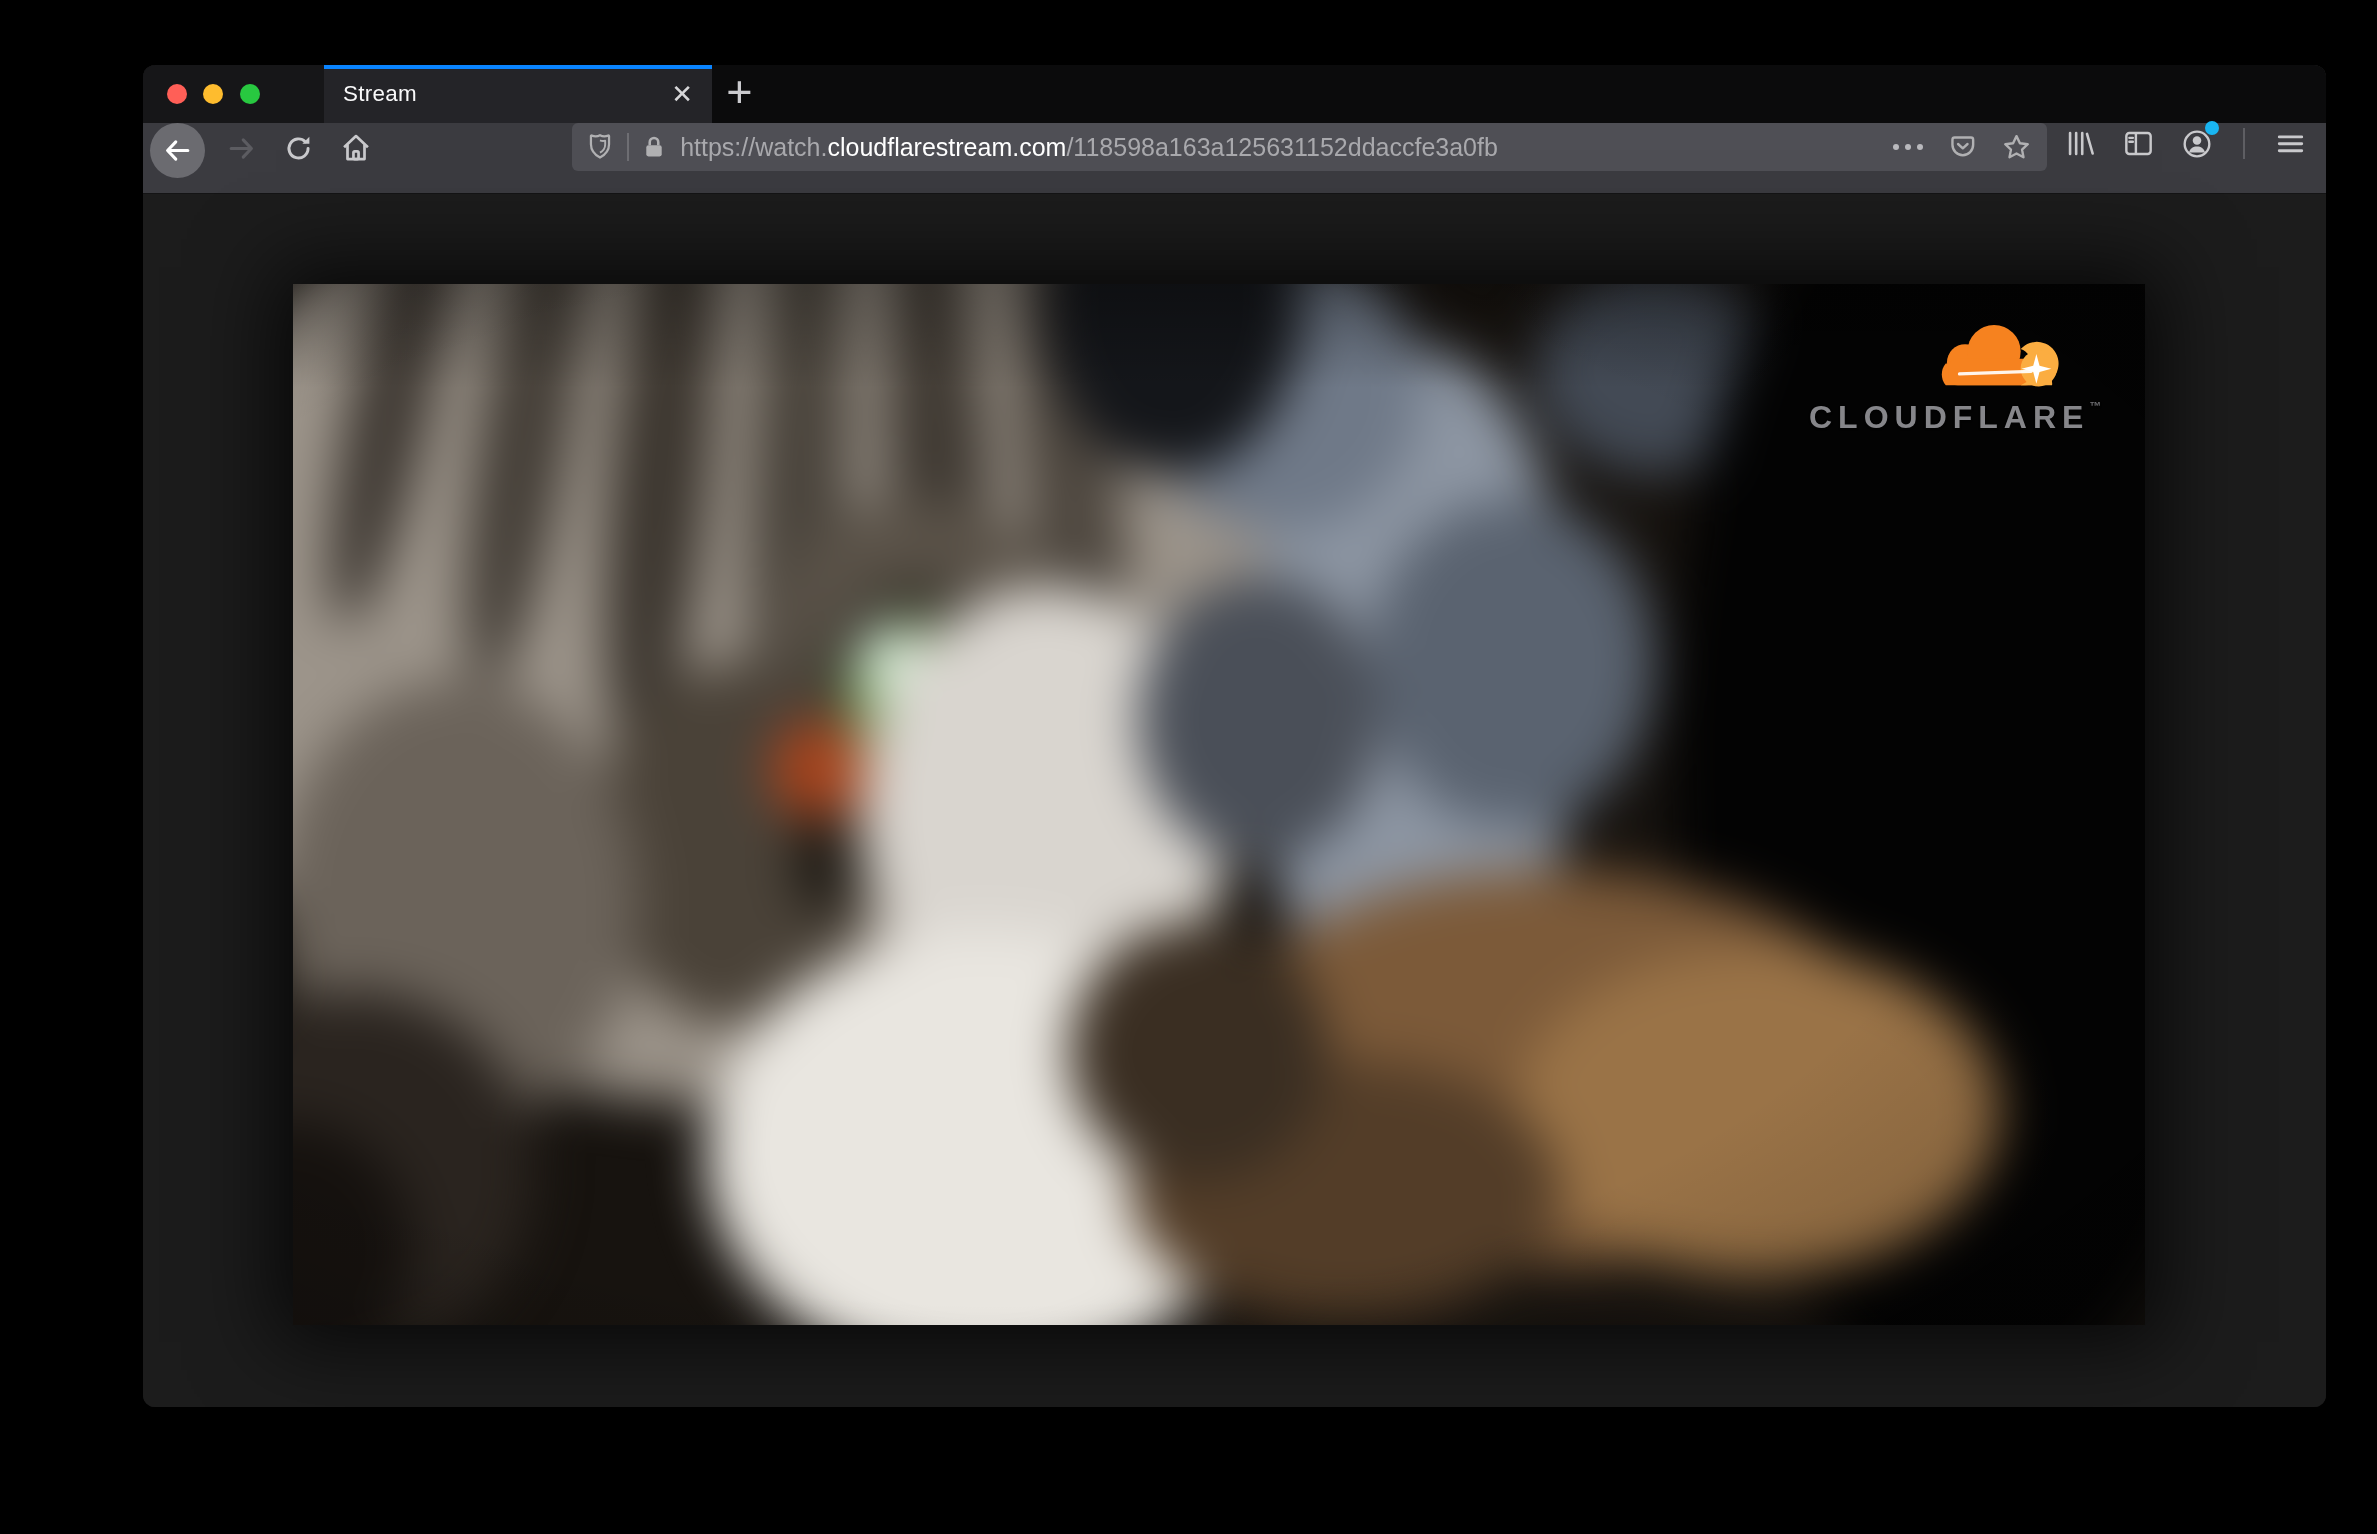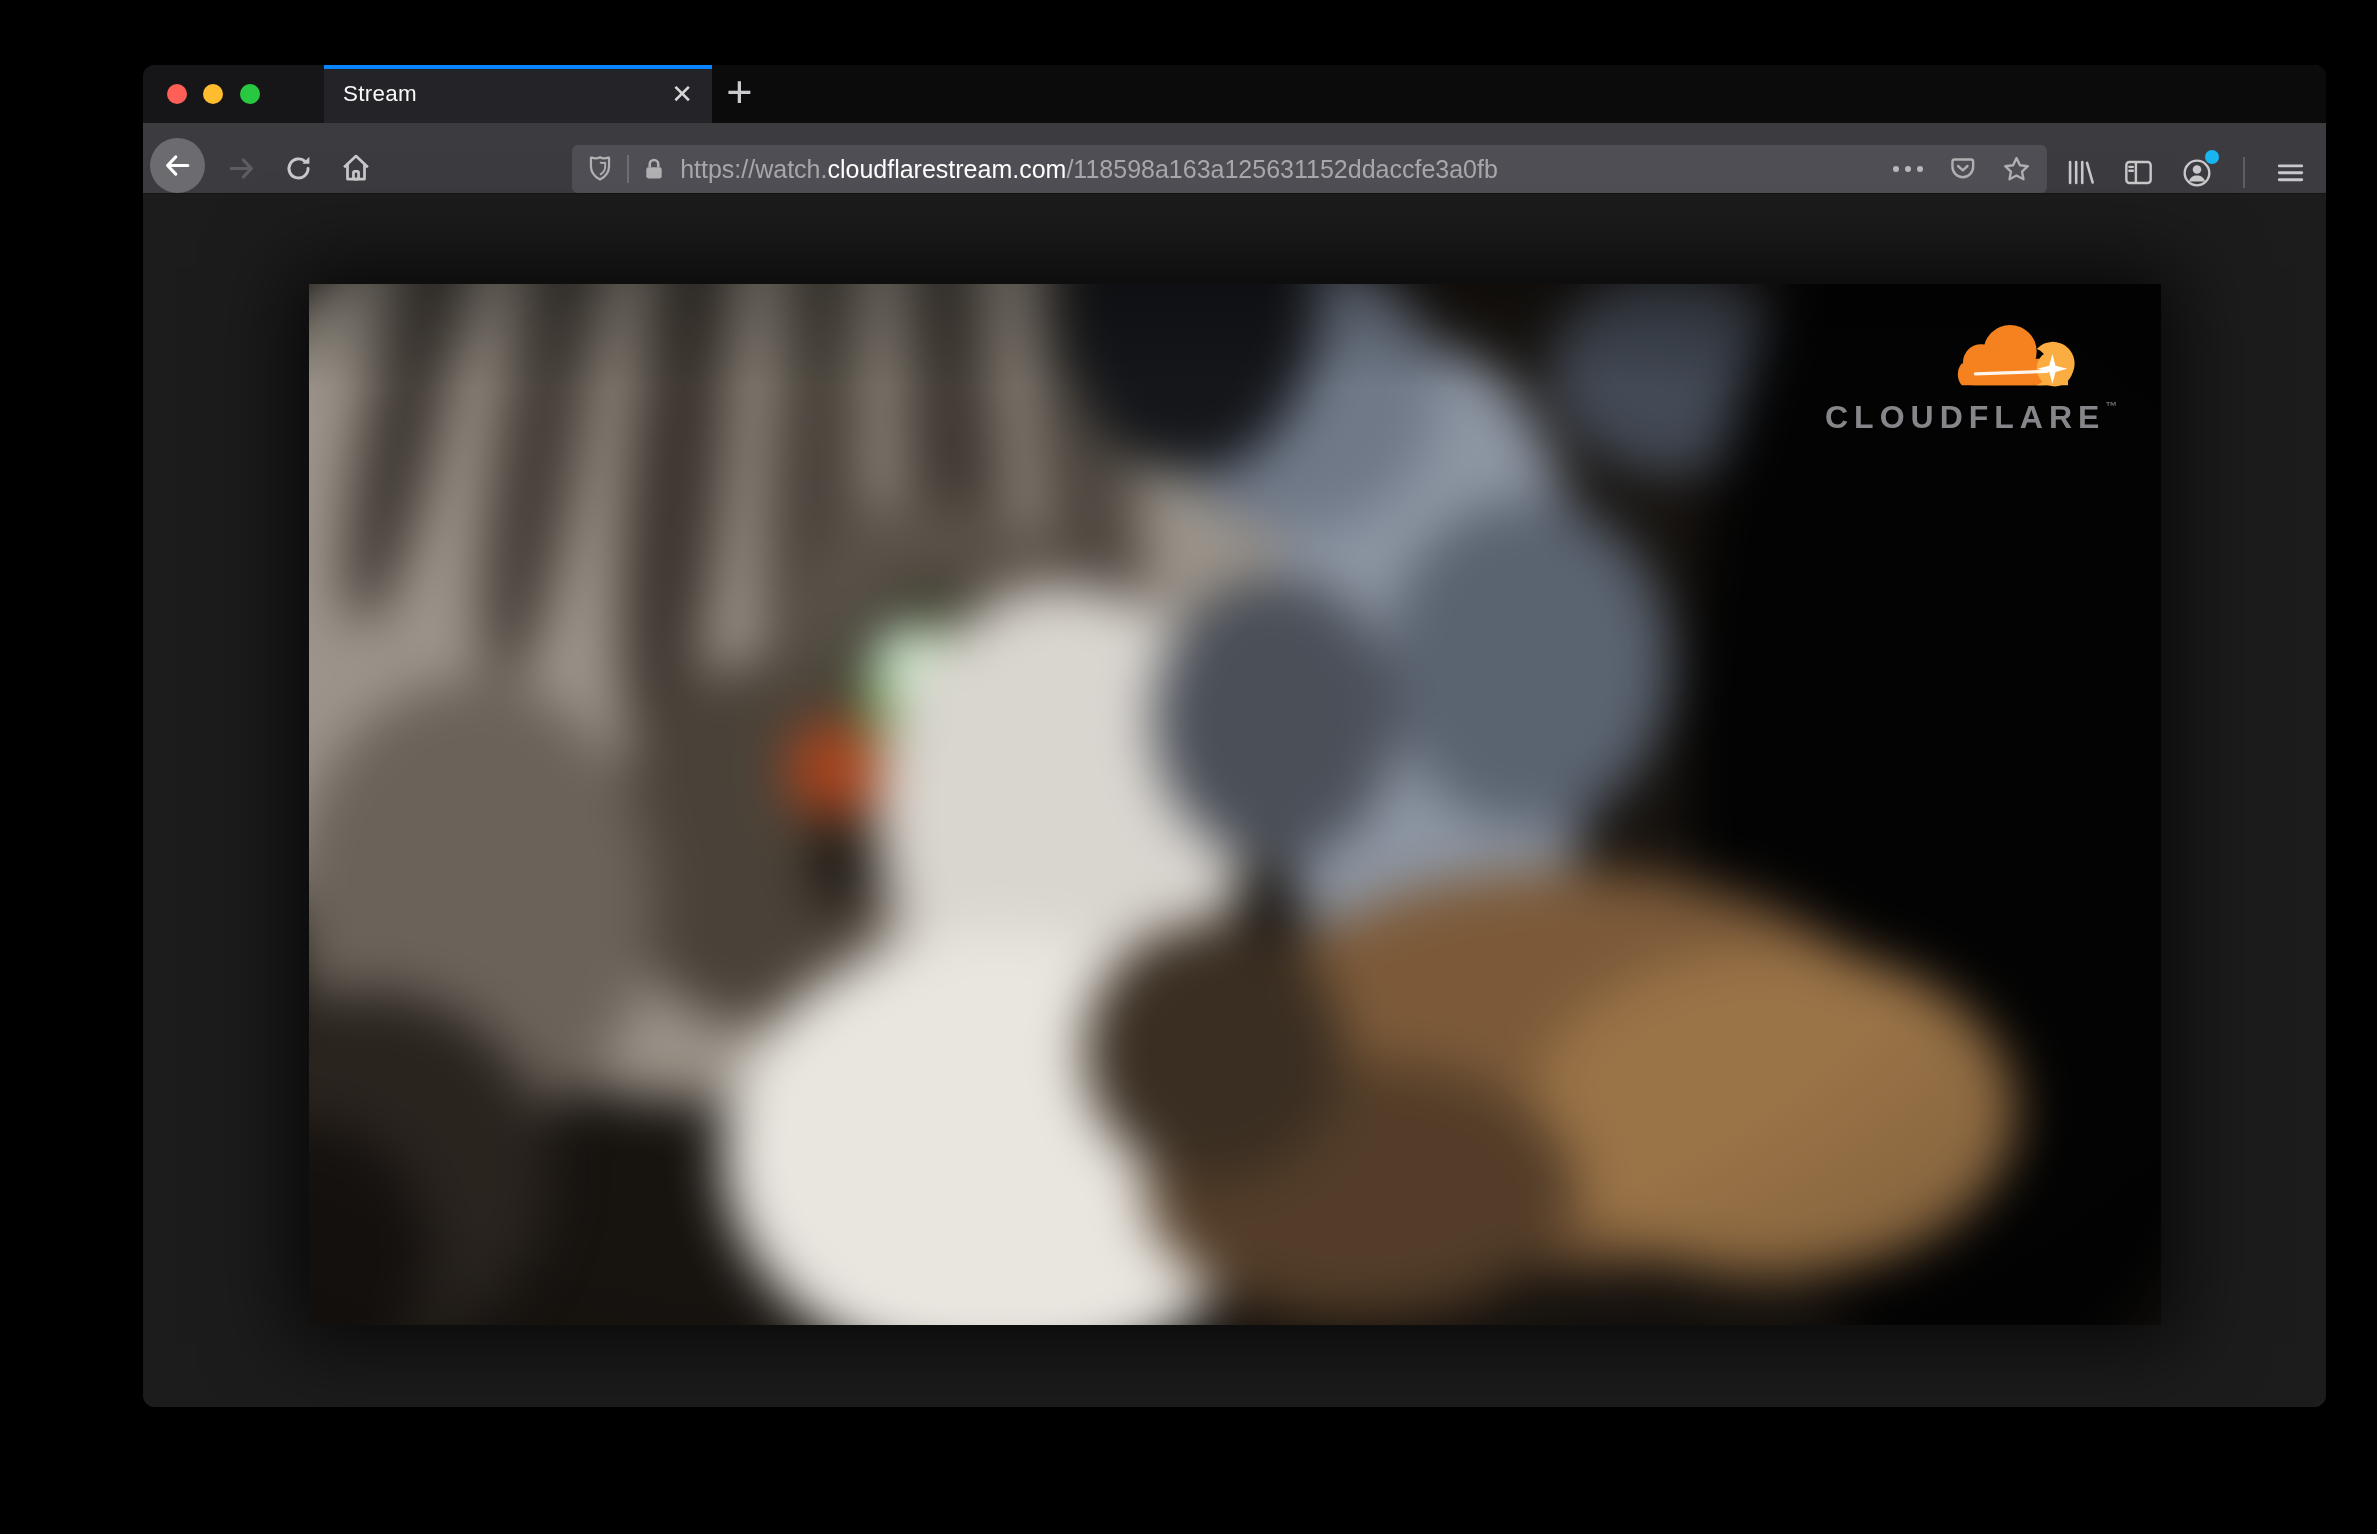--- a/index.html
+++ b/index.html
@@ -17,42 +17,42 @@
   .traffic{width:181px;background:#161618;display:flex;align-items:center;padding-left:24px;gap:16.4px;flex:none;}
   .dot{width:20px;height:20px;border-radius:50%;}
   .dot.r{background:var(--traffic-red);} .dot.y{background:var(--traffic-yellow);} .dot.g{background:var(--traffic-green);}
   .tab{width:388px;flex:none;position:relative;background:#242428;display:flex;align-items:center;padding:0 12px 0 19px;}
   .tab::before{content:"";position:absolute;left:0;top:0;right:0;height:4.3px;background:var(--accent-blue);}
   .tab-title{color:#f9f9fa;font-size:22.4px;letter-spacing:0.3px;flex:1;white-space:nowrap;overflow:hidden;}
   .tab-close{color:#d7d7d9;font-size:26px;line-height:1;padding:3.4px 6.9px;border-radius:3.4px;font-weight:300;}
   .newtab{width:55px;display:flex;align-items:center;justify-content:center;color:#cacace;
     font-size:45px;font-weight:200;line-height:1;padding-bottom:5.2px;}
   
-  .toolbar{height:71px;background:#3b3b40;border-bottom:1.7px solid #141415;display:flex;align-items:flex-end;padding:0 14.7px 0 6.9px;}
+  .toolbar{height:71px;background:#3b3b40;border-bottom:1.7px solid #141415;display:flex;align-items:flex-start;padding:0 14.7px 0 6.9px;}
   .navbtn{flex:none;display:flex;align-items:center;justify-content:center;}
   .back{width:55px;height:55px;border-radius:50%;background:#6b6b70;margin-right:12px;}
   .fwd,.reload,.home{width:50px;height:50px;margin-right:6.9px;border-radius:5.2px;}
   .urlbar{flex:1;height:48px;margin-left:184px;margin-right:13.8px;background:#4f4f55;border-radius:6px;
     display:flex;align-items:center;padding:0 15.5px;min-width:0;}
   .url-divider{width:1.7px;height:27.6px;background:#6e6e73;margin:0 13.8px;flex:none;}
   .url-text{flex:1;min-width:0;font-size:25px;white-space:nowrap;overflow:hidden;margin-left:13.8px;color:var(--url-gray);}
   .url-text .domain{color:#ffffff;}
   .url-right{display:flex;align-items:center;gap:26px;flex:none;margin-left:17px;}
   .meatballs{display:flex;gap:6px;}
   .meatballs i{width:6px;height:6px;border-radius:50%;background:#b9b9bd;display:block;}
   .tb-right{display:flex;align-items:center;gap:17px;flex:none;}
   .tb-btn{width:41px;height:41px;display:flex;align-items:center;justify-content:center;border-radius:5.2px;position:relative;}
   .v-sep{width:1.7px;height:31px;background:#5e5e63;margin:0 8.6px;}
   .badge{position:absolute;right:-1.7px;top:-1.7px;width:13.8px;height:13.8px;border-radius:50%;background:var(--account-badge);}
   svg{display:block;}
   
   .content{position:relative;height:1214px;background:#1c1c1c;}
   .content::before{content:"";position:absolute;inset:0;
     background:radial-gradient(60% 45% at 50% 46%, rgba(0,0,0,.5), rgba(0,0,0,0) 70%);}
-  .video{position:absolute;left:166px;top:90px;width:1852px;height:1041px;background:#17130f;
+  .video{position:absolute;left:150px;top:90px;width:1852px;height:1041px;background:#17130f;
     overflow:hidden;box-shadow:0 0 78px 17px rgba(0,0,0,.75);}
   .blobs{position:absolute;inset:-69px;filter:blur(26px);}
   .blob{position:absolute;border-radius:50%;}
   .vignette{position:absolute;inset:0;
     background:radial-gradient(130% 125% at 38% 48%, rgba(0,0,0,0) 40%, rgba(0,0,0,.35) 72%, rgba(0,0,0,.72) 100%),
                linear-gradient(180deg, rgba(0,0,0,.3), rgba(0,0,0,0) 10%);}
   .cf-logo{position:absolute;top:38px;right:52px;width:284px;text-align:right;}
   .cf-cloud{margin:0 24px 3.4px 0;display:inline-block;}
   .cf-word{color:#86868a;font-size:32px;font-weight:700;letter-spacing:6px;
     text-shadow:0 0.9px 1.7px rgba(0,0,0,.6);white-space:nowrap;}

